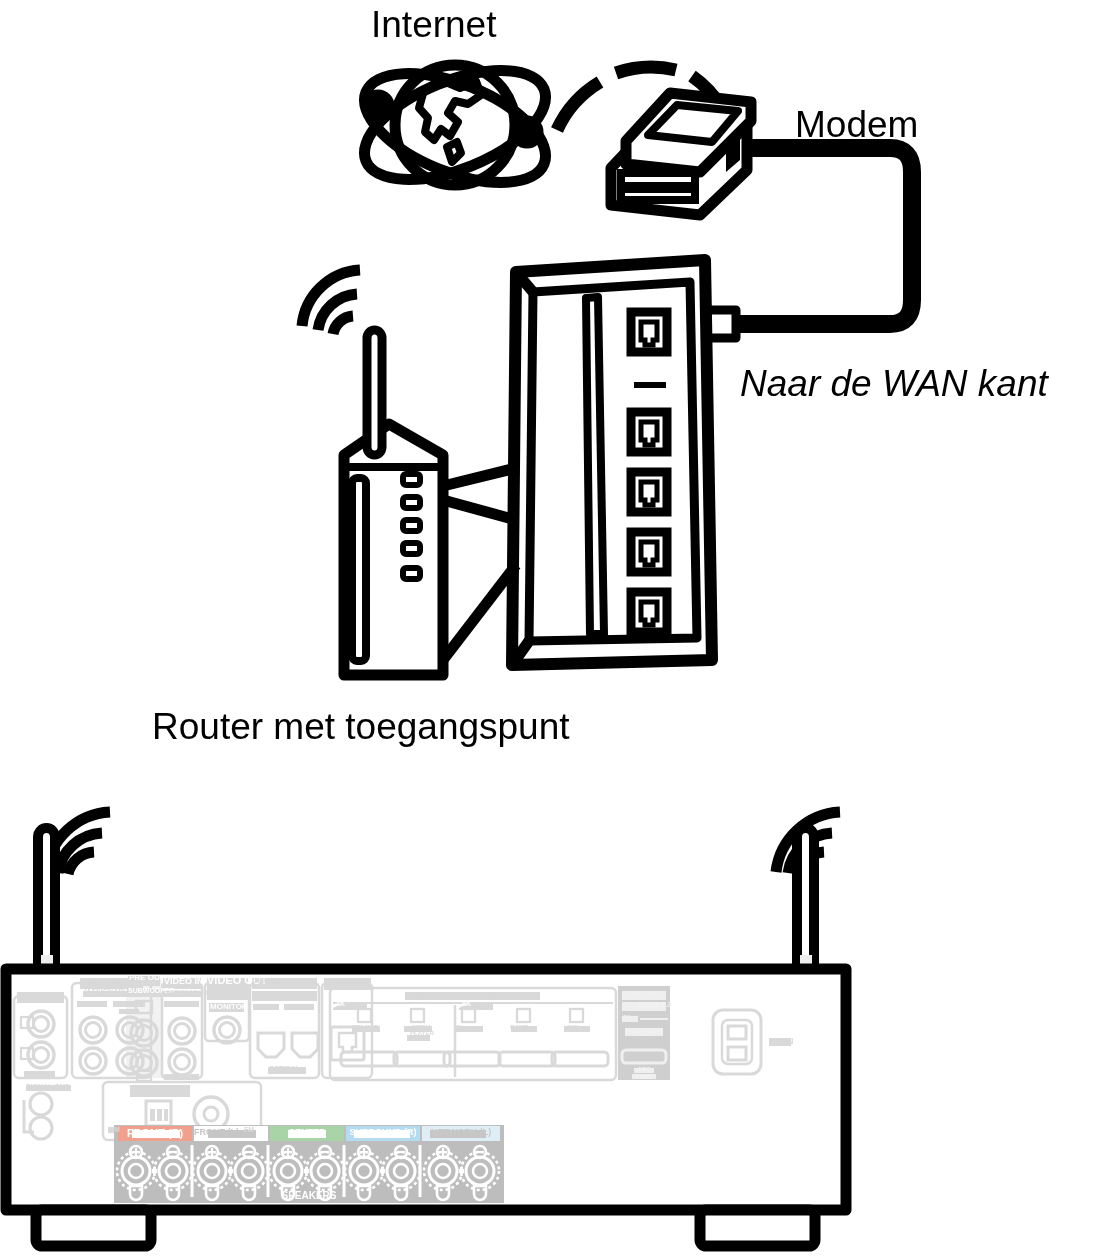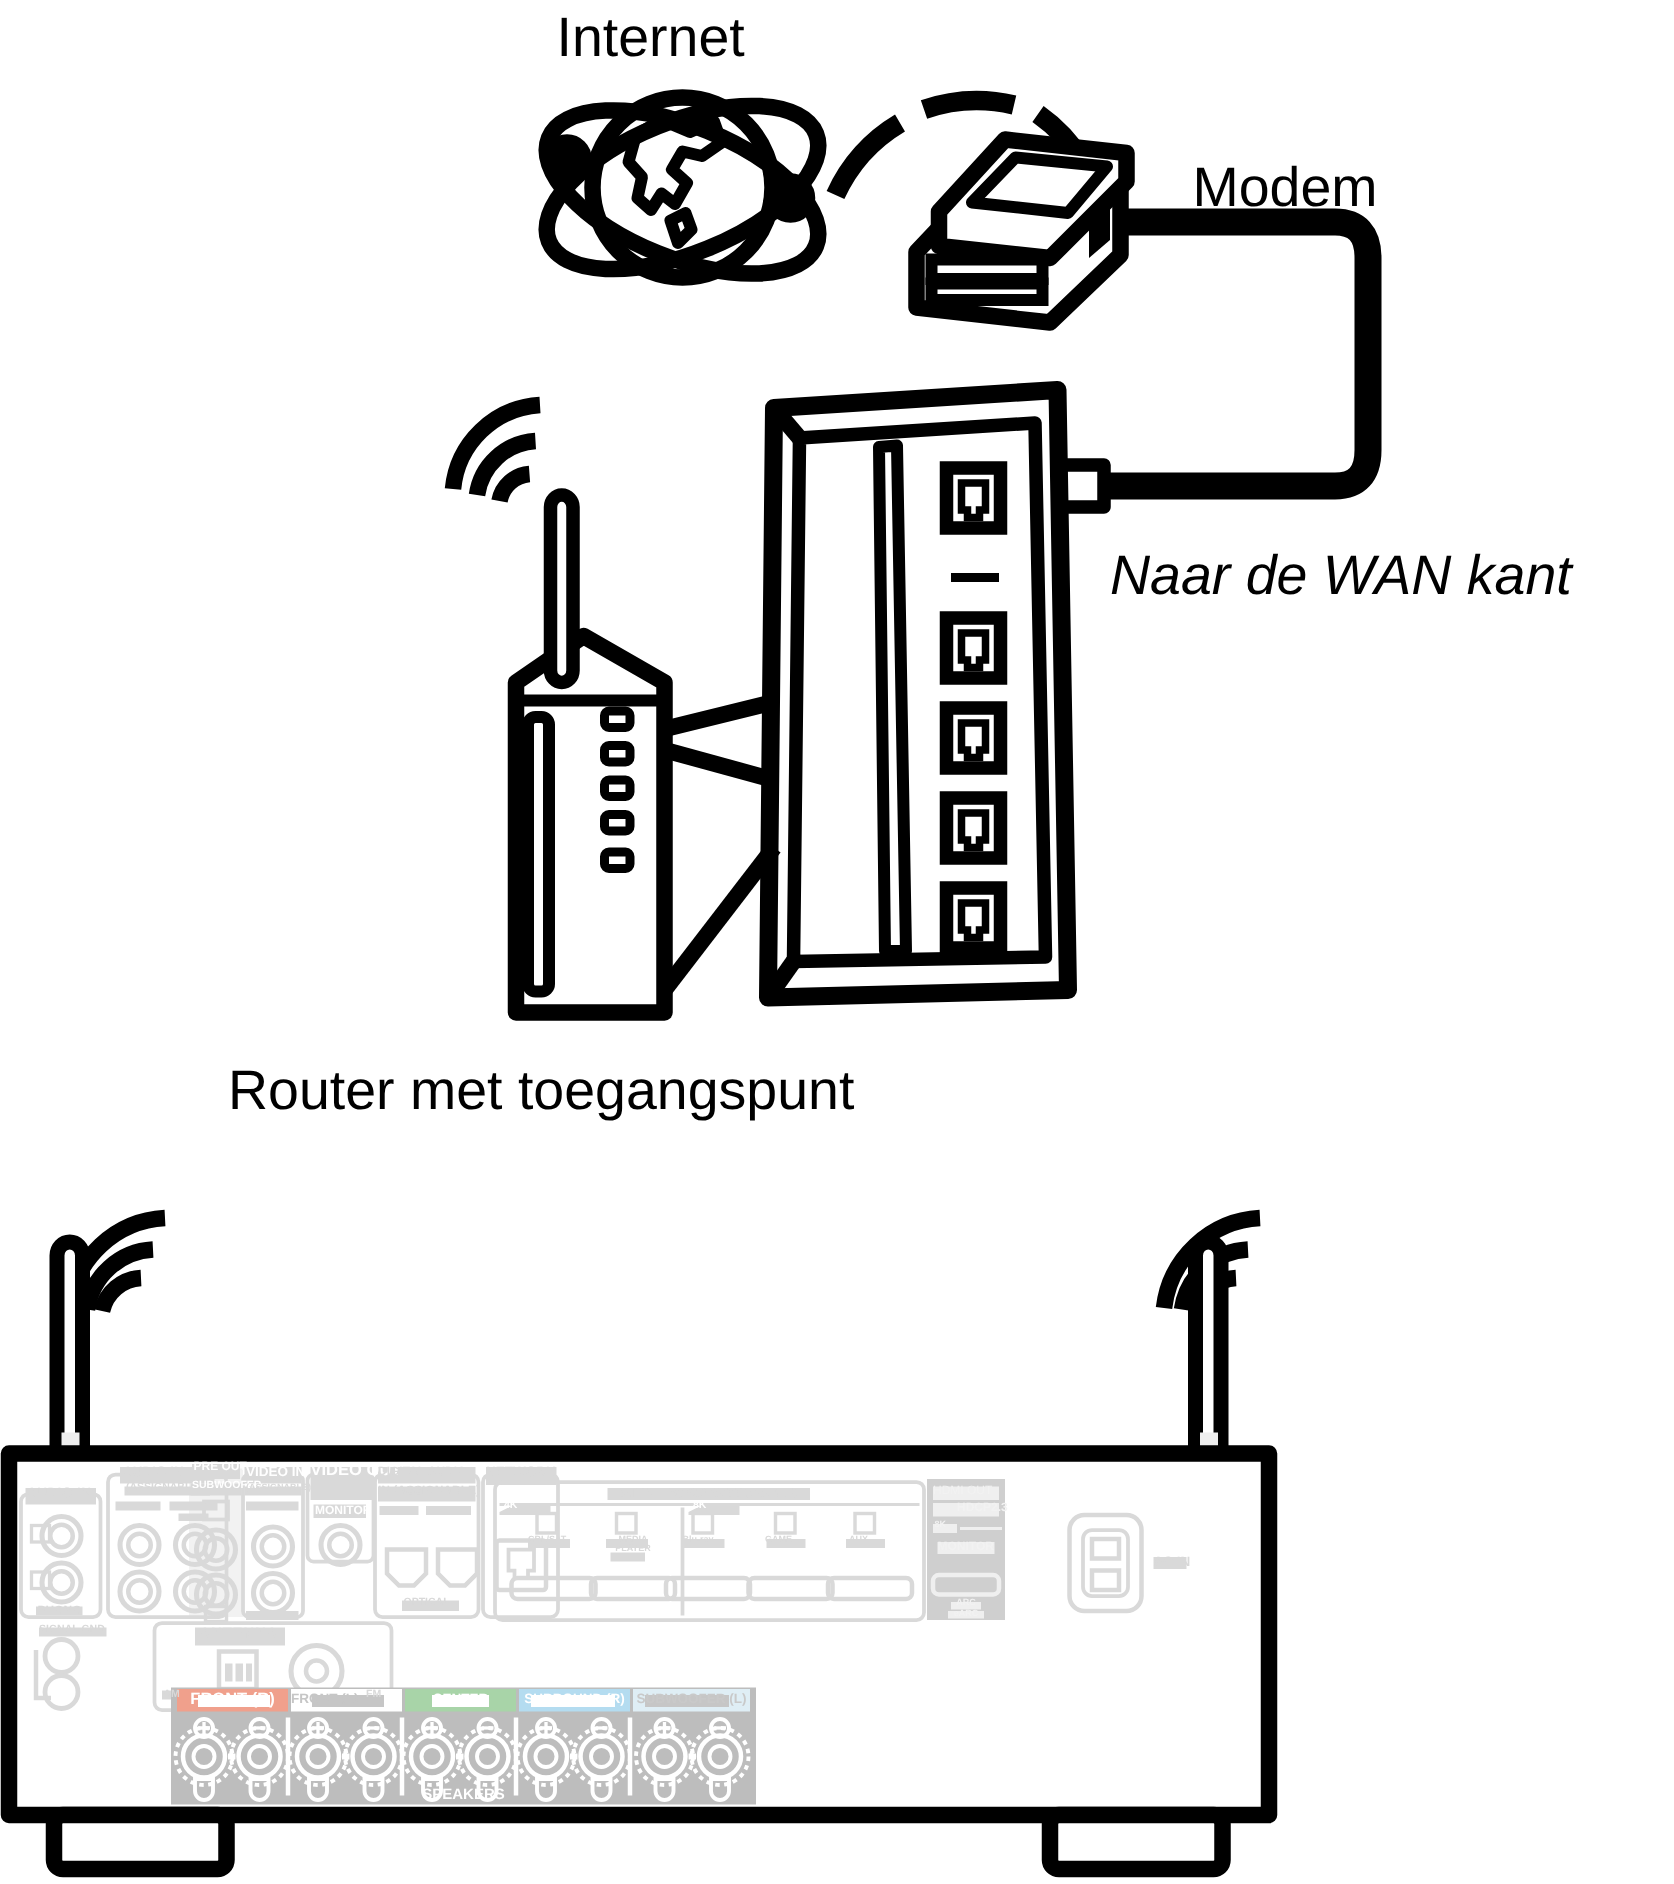--- a/index.html
+++ b/index.html
@@ -461,15 +461,15 @@
     <div style="position:absolute;left:625px;top:326px;font-size:8px;font-weight:bold;color:#f2f2f2;">MONITOR</div>
     <div style="position:absolute;left:618px;top:366px;width:52px;font-size:6px;font-weight:bold;color:#f2f2f2;text-align:center;">ARC</div>
     <div style="position:absolute;left:618px;top:373px;width:52px;font-size:6px;font-weight:bold;color:#f2f2f2;text-align:center;">eARC</div>
 
     <div style="position:absolute;left:769px;top:336px;font-size:9px;font-weight:bold;color:#d9d9d9;">AC IN</div>
 
     <div style="position:absolute;left:118px;top:427px;width:74px;text-align:center;font-size:11px;font-weight:bold;color:#ffffff;">FRONT (R)</div>
     <div style="position:absolute;left:194px;top:427px;width:74px;text-align:left;font-size:9px;font-weight:bold;color:#c6c6c6;">FRONT (L)</div>
     <div style="position:absolute;left:270px;top:427px;width:74px;text-align:center;font-size:9px;font-weight:bold;color:#ffffff;">CENTER</div>
     <div style="position:absolute;left:346px;top:427px;width:74px;text-align:center;font-size:9px;font-weight:bold;color:#ffffff;">SURROUND (R)</div>
-    <div style="position:absolute;left:422px;top:427px;width:78px;text-align:center;font-size:9px;font-weight:bold;color:#c9c9c9;">SUBWOOFER (L)</div>
+    <div style="position:absolute;left:422px;top:427px;width:78px;text-align:center;font-size:9px;font-weight:bold;color:#c9c9c9;">NETWORK (L)</div>
   </div>
 </div>
 
 </body></html>

